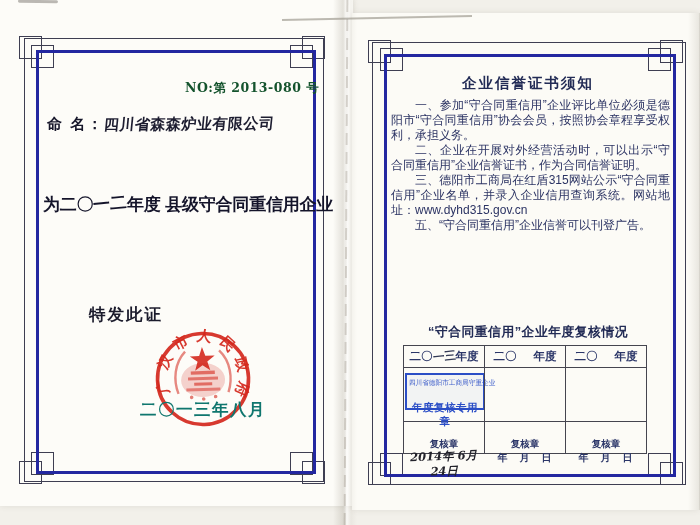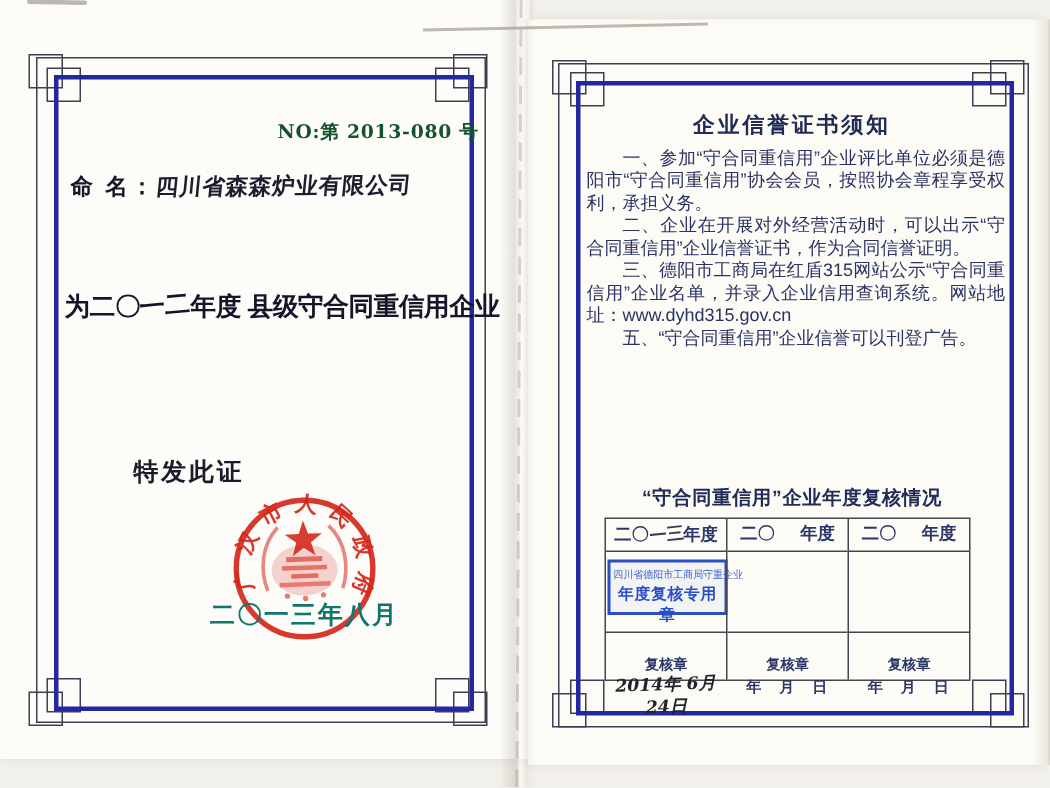--- a/index.html
+++ b/index.html
@@ -64,21 +64,21 @@
   .tf{height:31px;border-top:1px solid #45454f;text-align:center;}
   .tf .lbl{font-size:9.5px;font-weight:bold;margin-top:17px;line-height:10px;}
   .tf .dt{font-size:10px;font-weight:bold;margin-top:2px;letter-spacing:1px;}
   .tf .dt.hand-ink{font-family:"DejaVu Serif",serif;font-style:italic;font-weight:600;font-size:11.5px;
     color:#23232b;transform:rotate(-2deg);letter-spacing:0;margin-top:0;}
 
   
   .stamp{position:absolute;left:1px;top:5px;width:76px;height:33px;border:2px solid #2b4ec6;
     color:#2b4ec6;text-align:center;background:rgba(60,95,205,.05);}
   .stamp .s1{font-size:7px;white-space:nowrap;transform:scaleX(.95);filter:blur(.35px);margin-top:3px;opacity:.9;}
-  .stamp .s2{font-size:10.5px;font-weight:bold;letter-spacing:.5px;margin-top:1px;filter:blur(.15px);font-family:Liberation Mono, monospace;}
+  .stamp .s2{font-size:10.5px;font-weight:bold;letter-spacing:.5px;margin-top:13px;filter:blur(.15px);font-family:Liberation Mono, monospace;}
 </style>
 </head>
 <body>
 
 <div class="page page-l"></div>
 <div class="page page-r"></div>
 
 <div class="abs fold"></div>
 <div class="abs fold-line"></div>
 <div class="abs top-edge"></div>

